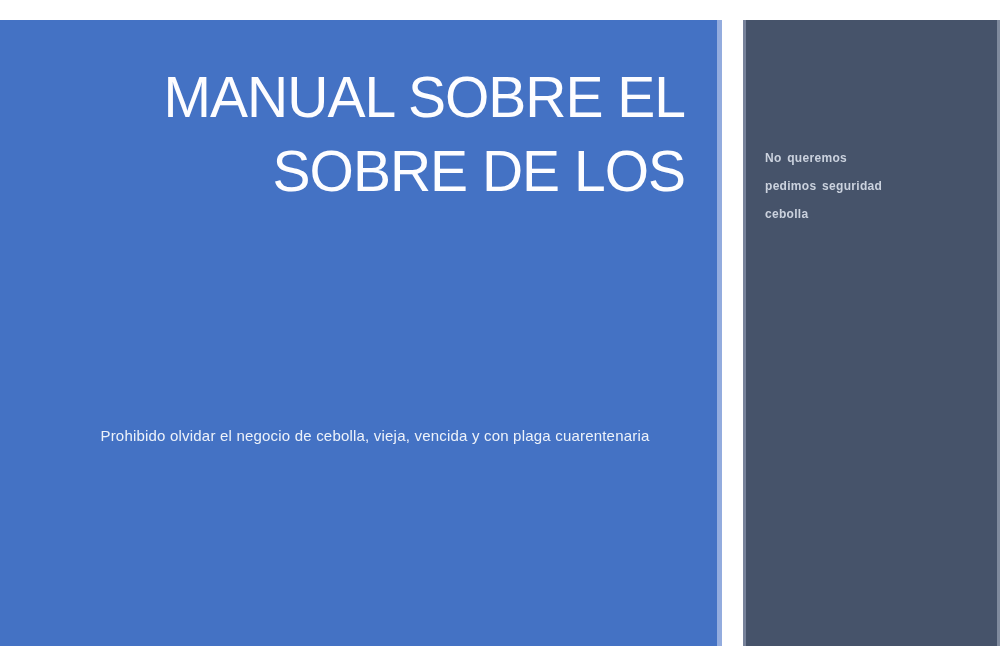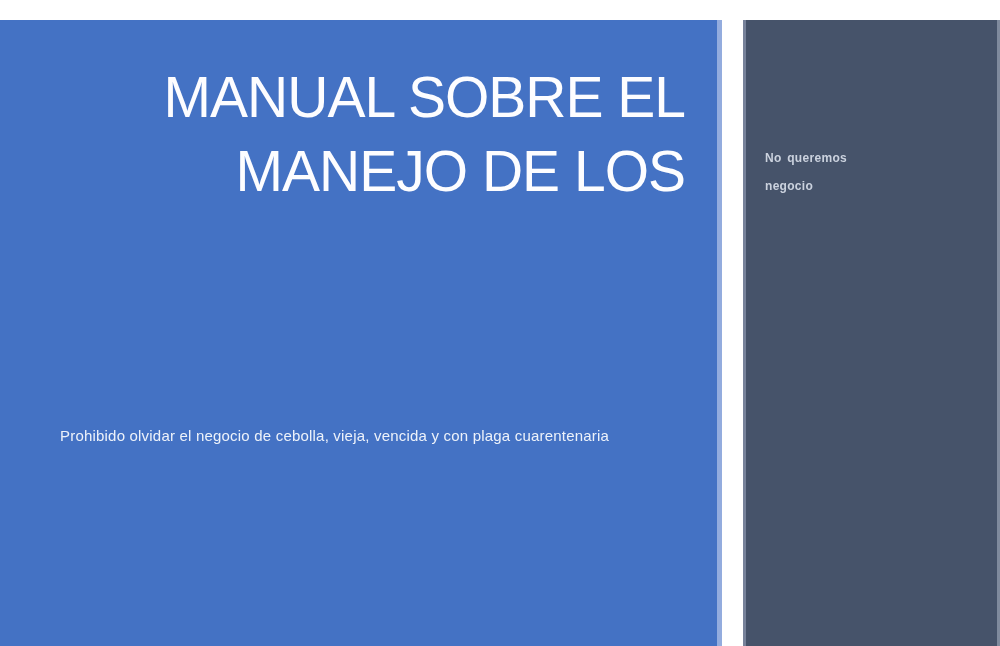--- a/index.html
+++ b/index.html
@@ -75,21 +75,21 @@
     line-height: 74px;
     letter-spacing: -1px;
   }
 
   
   .subtitle {
     position: absolute;
     left: 60px;
     right: 310px;
     top: 406px;
-    text-align: left;
+    text-align: center;
     color: var(--subtitle-text, #EDF2FA);
     font-size: 15px;
     font-weight: 400;
     line-height: 20px;
     letter-spacing: 0.2px;
   }
 
   
   .quote-block {
     position: absolute;
@@ -112,23 +112,24 @@
   <div class="blue-panel"></div>
 
   <div class="accent-strip"></div>
 
   <div class="gutter"></div>
 
   <div class="dark-panel"></div>
 
   <div class="title-block">
     <div class="title-line">MANUAL SOBRE EL</div>
-    <div class="title-line">MANEJO DE LOS</div>
+    <div class="title-line">SOBRE DE LOS</div>
   </div>
 
   <div class="subtitle">Prohibido olvidar el negocio de cebolla, vieja, vencida y con plaga cuarentenaria</div>
 
   <div class="quote-block">
     <div class="quote-line">No queremos</div>
-    <div class="quote-line">negocio</div>
+    <div class="quote-line">pedimos seguridad</div>
+    <div class="quote-line">cebolla</div>
   </div>
 
 </div>
 
 </body></html>

